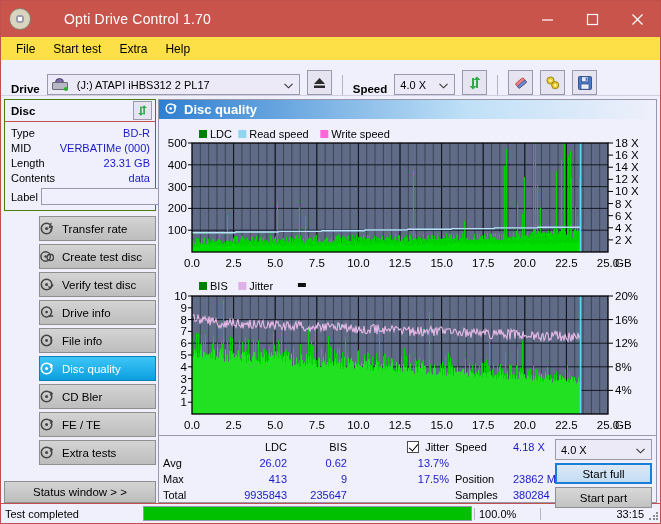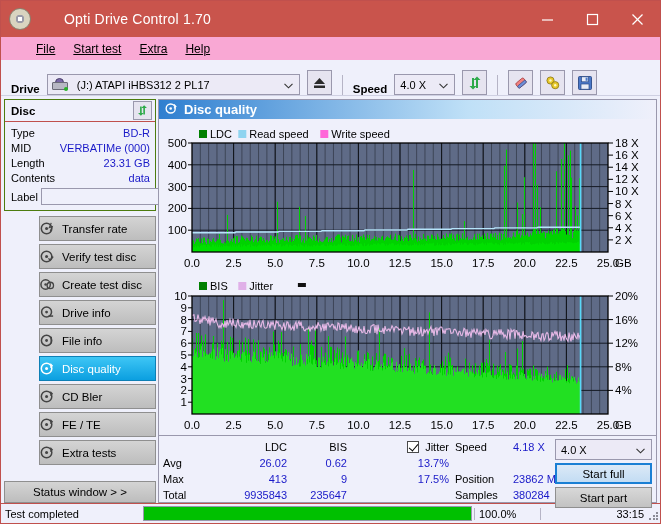--- a/index.html
+++ b/index.html
@@ -27,22 +27,22 @@
     background:
       radial-gradient(circle at 50% 50%, #ffffff 0 16%, #9a9aa8 17% 30%, #d9d4c0 31% 74%, #b9b29a 75% 100%);
     border:1px solid #8a8370;flex:0 0 auto;
   }
   .tb-title{color:#fff;font-size:14px;font-weight:400;letter-spacing:.2px;}
   .tb-controls{position:absolute;right:0;top:0;height:36px;display:flex;}
   .tb-btn{width:45px;height:36px;display:flex;align-items:center;justify-content:center;color:#fff;font-size:13px;}
   .tb-btn svg{display:block;}
   
   .menubar{
-    height:23px;background:#f9a8d4;display:flex;align-items:center;
-    padding-left:26px;flex:0 0 auto;text-decoration:underline;
+    height:23px;background:#fde047;display:flex;align-items:center;
+    padding-left:6px;flex:0 0 auto;
   }
   .menu-item{font-size:12px;color:#000;padding:2px 9px;cursor:default;}
   
   .drivebar{
     height:35px;background:#eff0fb;display:flex;align-items:flex-end;
     padding-left:10px;flex:0 0 auto;gap:7px;
     border-bottom:1px solid #cfd0e2;
   }
   .lbl-bold{font-size:11.5px;font-weight:bold;color:#000;}
   .combo{
@@ -324,36 +324,36 @@
                 <circle cx="7" cy="8" r="5.6" fill="none" stroke="#444" stroke-width="1.6"></circle>
                 <circle cx="7" cy="8" r="1.6" fill="#444"></circle>
                 <path d="M12 2 L10 7 L13 6 L11 11" fill="none" stroke="#444" stroke-width="1.3"></path>
               </svg>
           </span>
           <span>Transfer rate</span>
         </div>
         <div class="navbtn">
           <span class="nav-ico">
             <svg width="15" height="15" viewBox="0 0 16 16">
+                <circle cx="6" cy="8" r="5" fill="none" stroke="#444" stroke-width="1.6"></circle>
+                <circle cx="6" cy="8" r="1.4" fill="#444"></circle>
+                <circle cx="11" cy="9" r="3.4" fill="none" stroke="#444" stroke-width="1.4"></circle>
+              </svg>
+          </span>
+          <span>Create test disc</span>
+        </div>
+        <div class="navbtn">
+          <span class="nav-ico">
+            <svg width="15" height="15" viewBox="0 0 16 16">
                 <circle cx="7" cy="8" r="5.6" fill="none" stroke="#444" stroke-width="1.6"></circle>
                 <circle cx="7" cy="8" r="1.6" fill="#444"></circle>
                 <path d="M9 10 l2 2 l3 -4" fill="none" stroke="#444" stroke-width="1.5"></path>
               </svg>
           </span>
           <span>Verify test disc</span>
-        </div>
-        <div class="navbtn">
-          <span class="nav-ico">
-            <svg width="15" height="15" viewBox="0 0 16 16">
-                <circle cx="6" cy="8" r="5" fill="none" stroke="#444" stroke-width="1.6"></circle>
-                <circle cx="6" cy="8" r="1.4" fill="#444"></circle>
-                <circle cx="11" cy="9" r="3.4" fill="none" stroke="#444" stroke-width="1.4"></circle>
-              </svg>
-          </span>
-          <span>Create test disc</span>
         </div>
         <div class="navbtn">
           <span class="nav-ico">
             <svg width="15" height="15" viewBox="0 0 16 16">
                 <circle cx="7" cy="7.5" r="5.3" fill="none" stroke="#444" stroke-width="1.6"></circle>
                 <circle cx="7" cy="7.5" r="1.5" fill="#444"></circle>
                 <rect x="9" y="11" width="5" height="1.6" fill="#444"></rect>
               </svg>
           </span>
           <span>Drive info</span>

